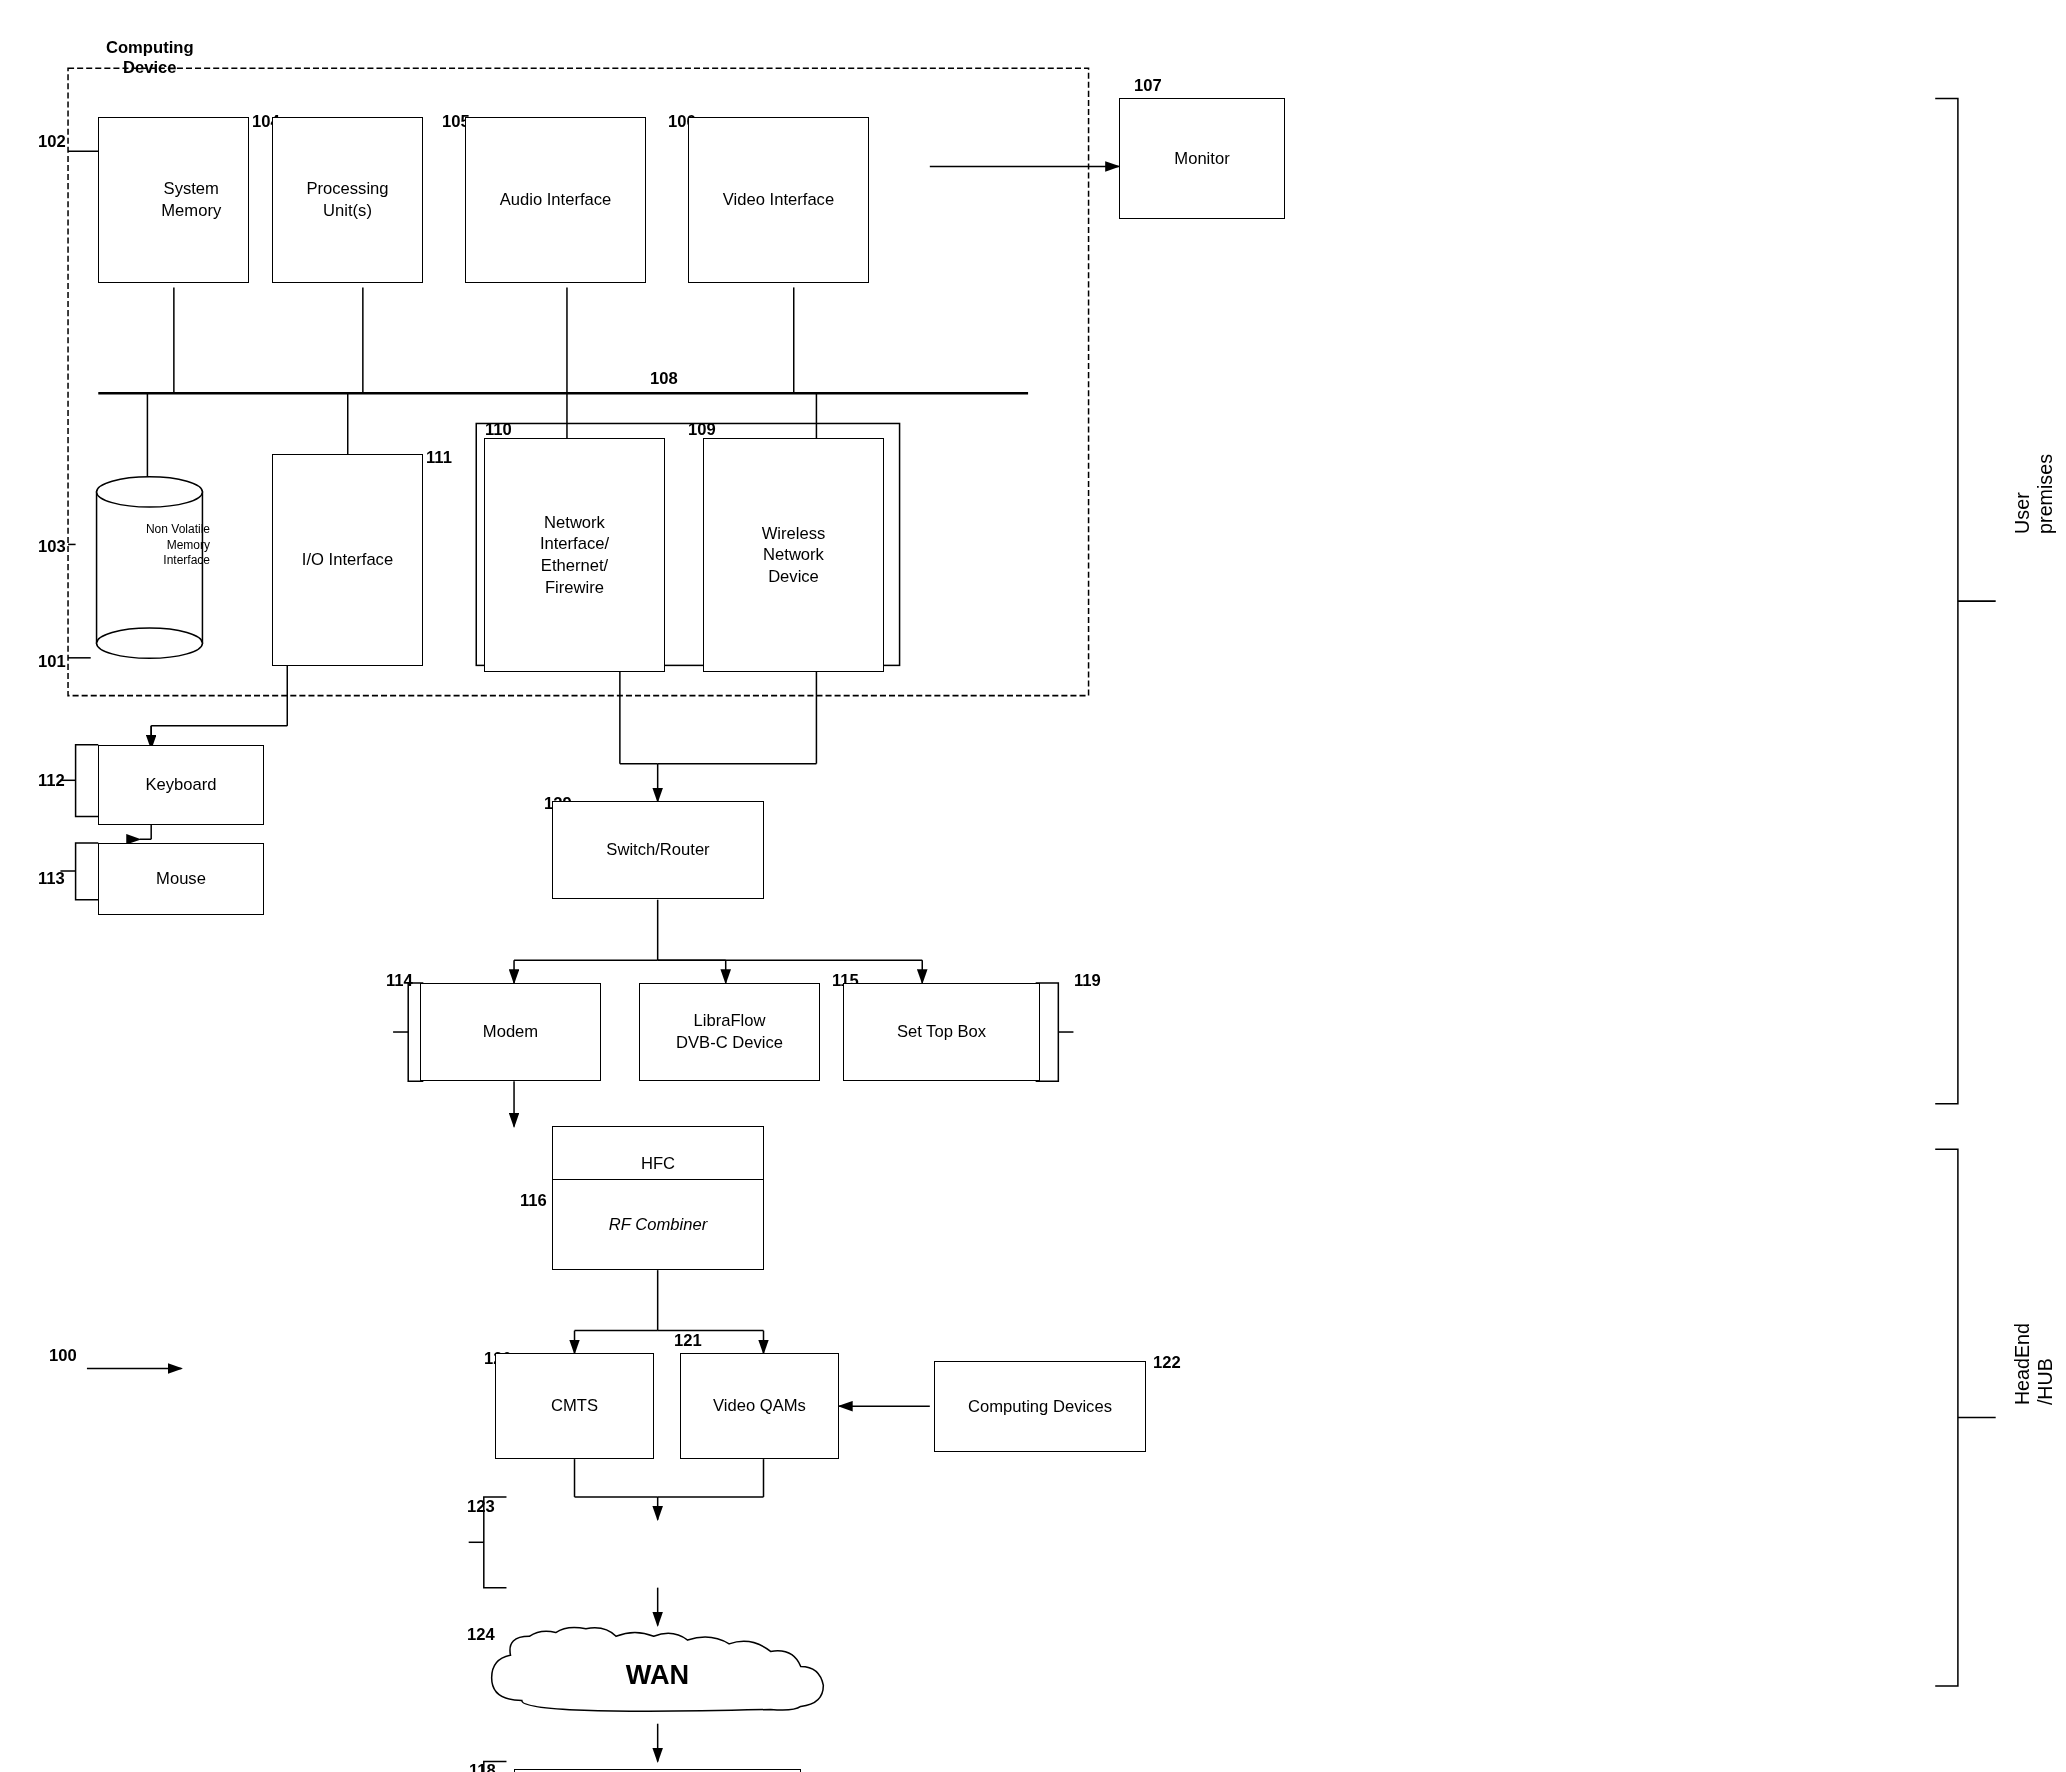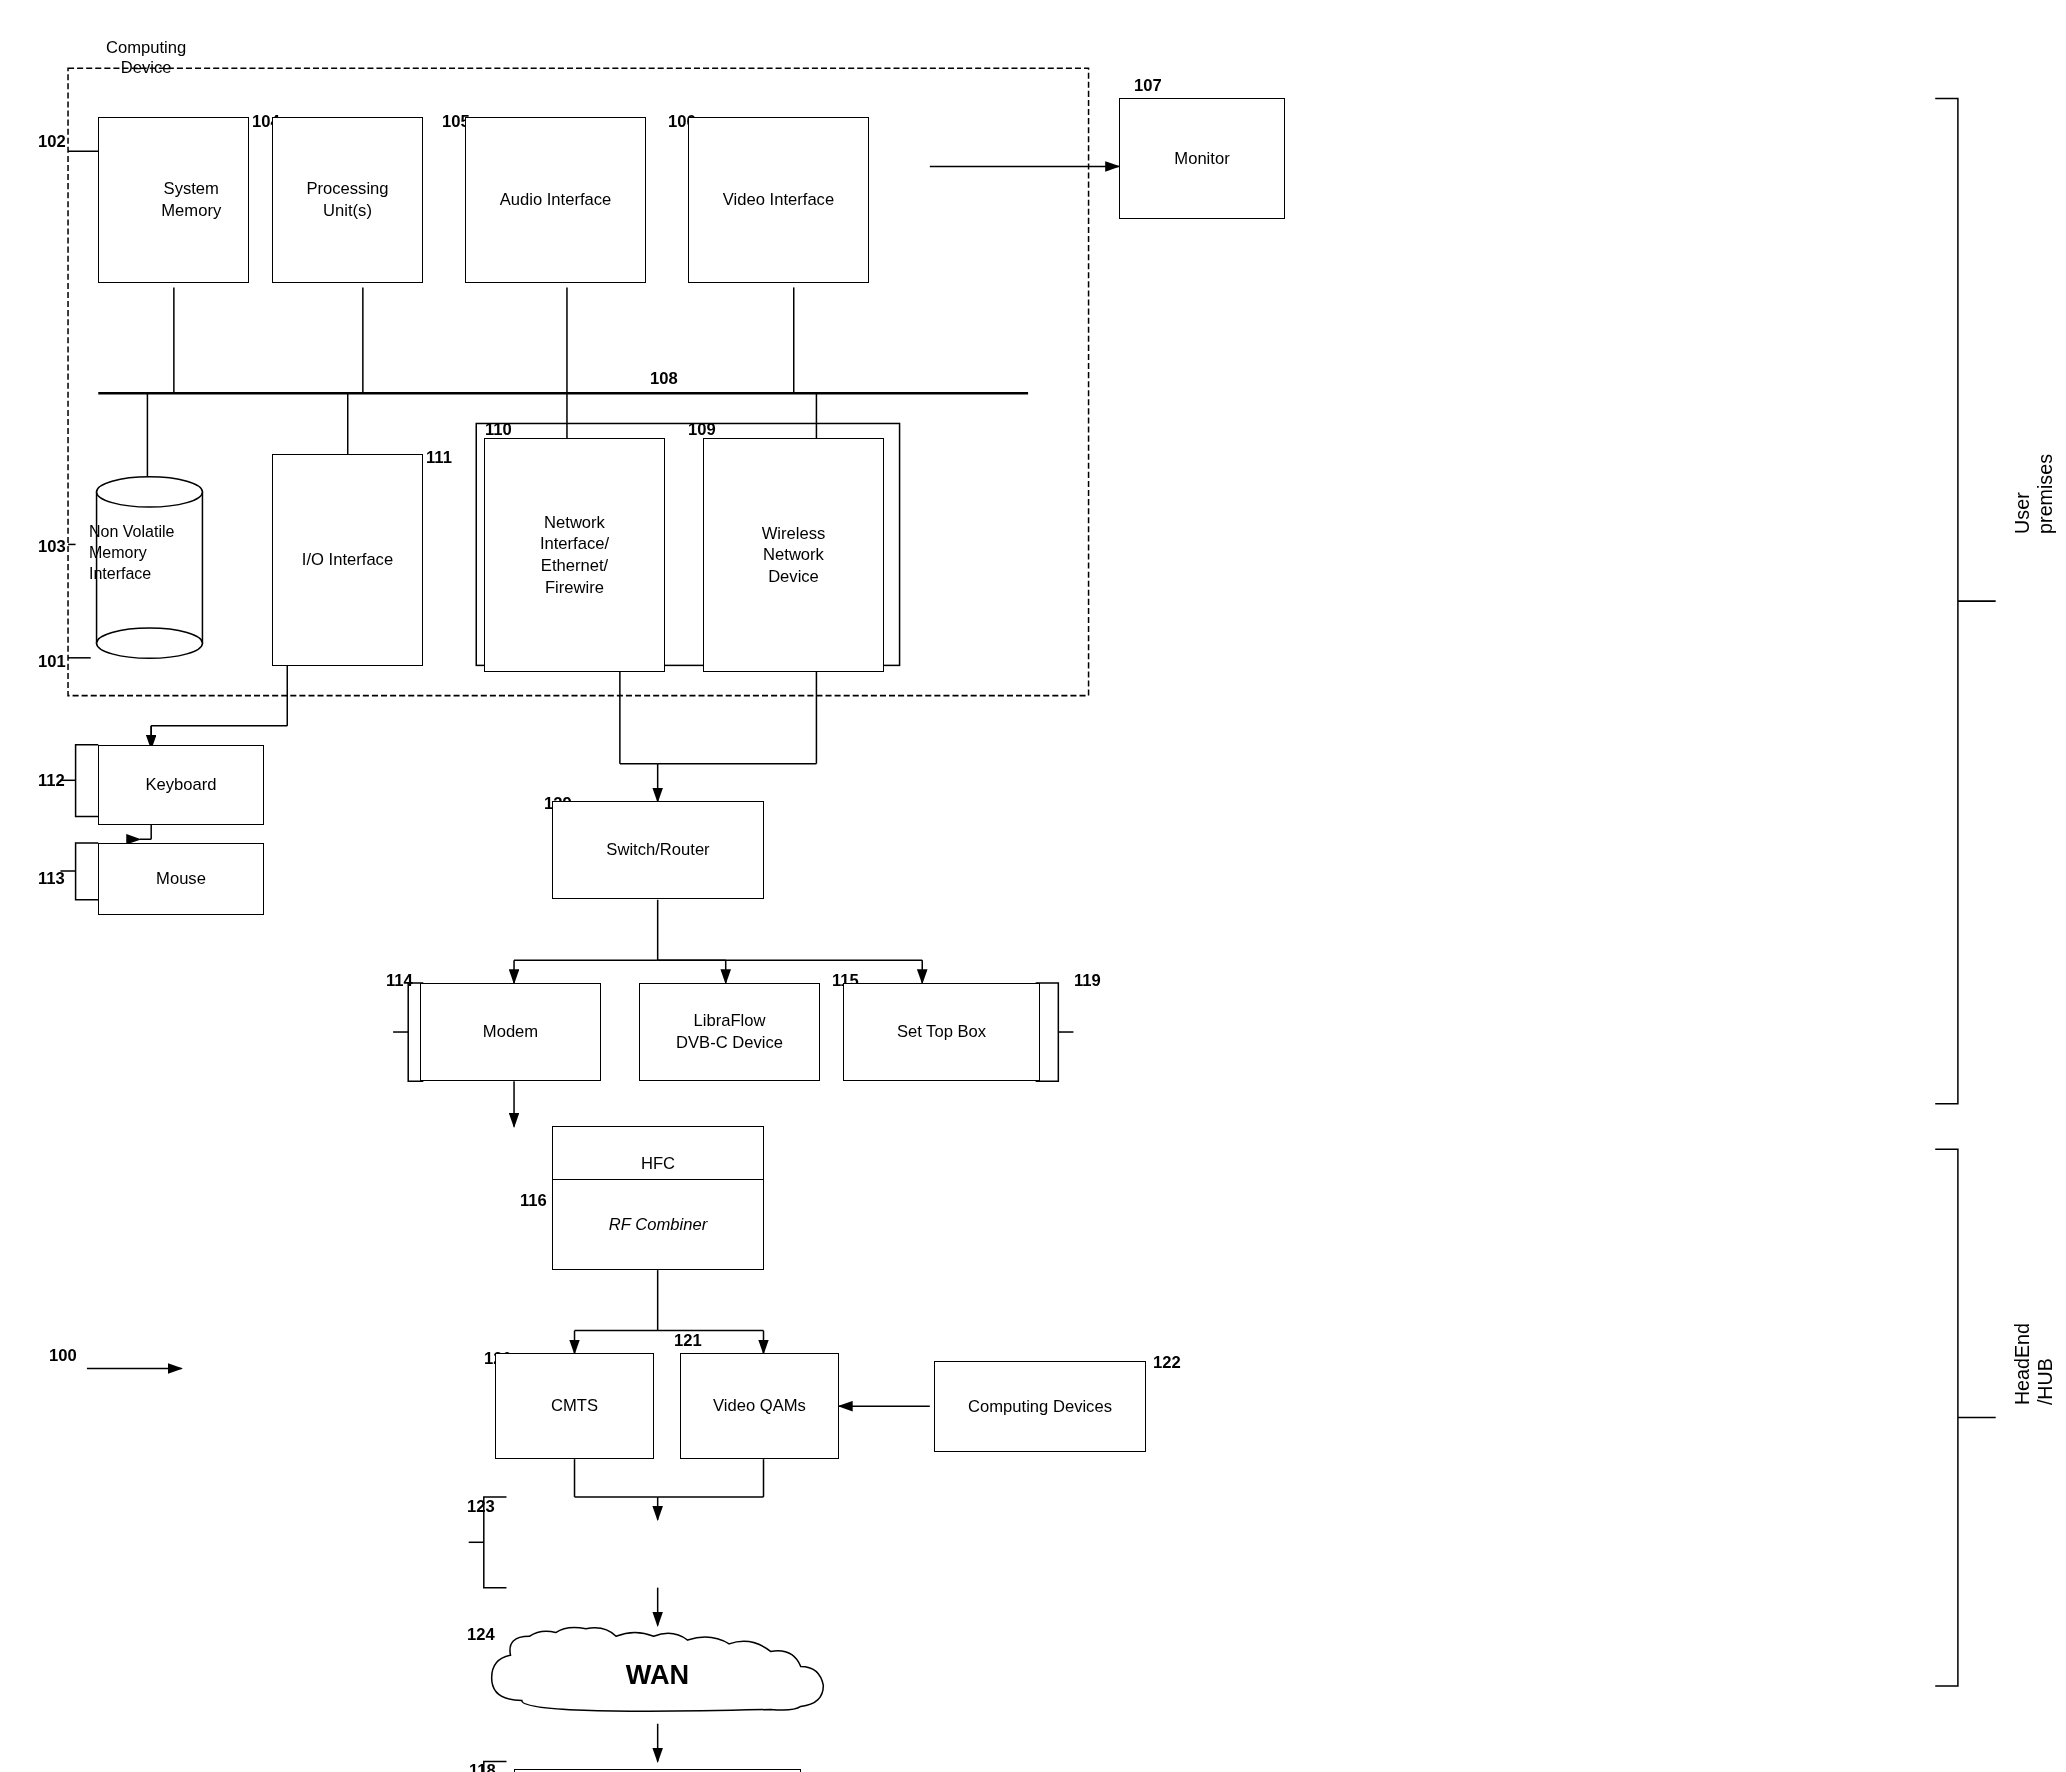--- a/index.html
+++ b/index.html
@@ -25,21 +25,21 @@
       align-items: center;
       justify-content: center;
       text-align: center;
       font-size: 16.6px;
       line-height: 1.3;
       padding: 4.5px;
     }
     .label {
       position: absolute;
       font-size: 16.6px;
-      font-weight: normal;
+      font-weight: bold;
       text-align: center;
     }
     .ref-num {
       position: absolute;
       font-size: 16.6px;
       font-weight: bold;
     }
     svg.lines {
       position: absolute;
       top: 0;
@@ -203,21 +203,21 @@
 
   <div style="position:absolute; left:89px; top:454px; width:121px; height:212px;">
     <svg width="121" height="212" viewBox="0 0 160 280">
 
       <rect x="10" y="50" width="140" height="200" fill="white" stroke="#000" stroke-width="2"></rect>
 
       <ellipse cx="80" cy="50" rx="70" ry="20" fill="white" stroke="#000" stroke-width="2"></ellipse>
 
       <ellipse cx="80" cy="250" rx="70" ry="20" fill="white" stroke="#000" stroke-width="2"></ellipse>
     </svg>
-    <div style="position:absolute; top:68px; left:0; width:121px; text-align:left; font-size:16px; line-height:1.3;">Non Volatile<br>Memory<br>Interface</div>
+    <div style="position:absolute; top:68px; left:0; width:121px; text-align:right; font-size:12px; line-height:1.3;">Non Volatile<br>Memory<br>Interface</div>
   </div>
 
   <div class="box" style="left:272px; top:454px; width:151px; height:212px;">I/O Interface</div>
 
   <div class="ref-num" style="left:426px; top:448px;">111</div>
 
   <div class="ref-num" style="left:485px; top:420px;">110</div>
 
   <div class="box" style="left:484px; top:438px; width:181px; height:234px;">Network<br>Interface/<br>Ethernet/<br>Firewire</div>
 

